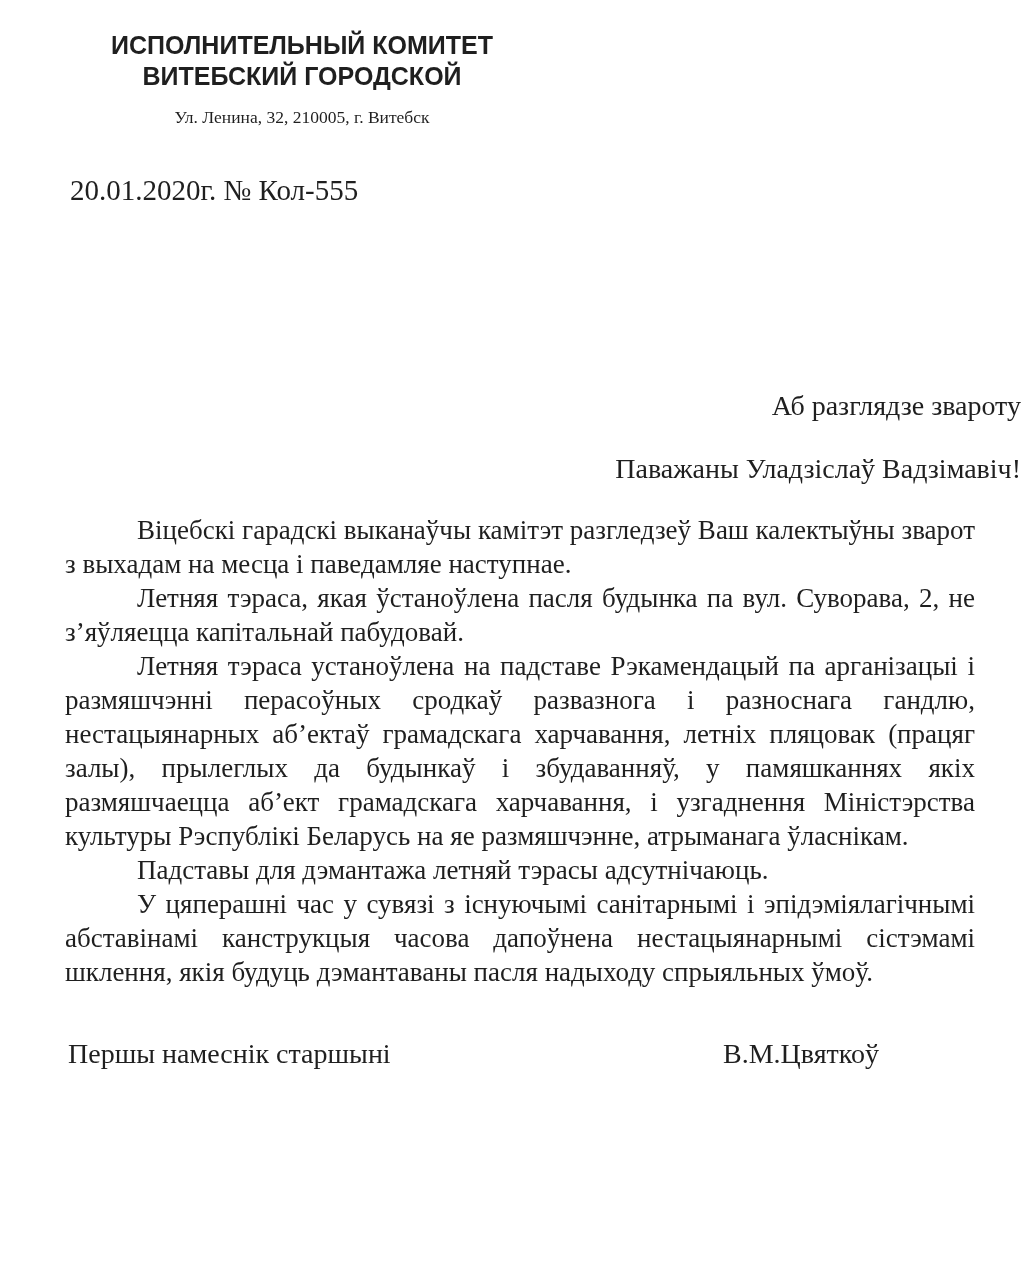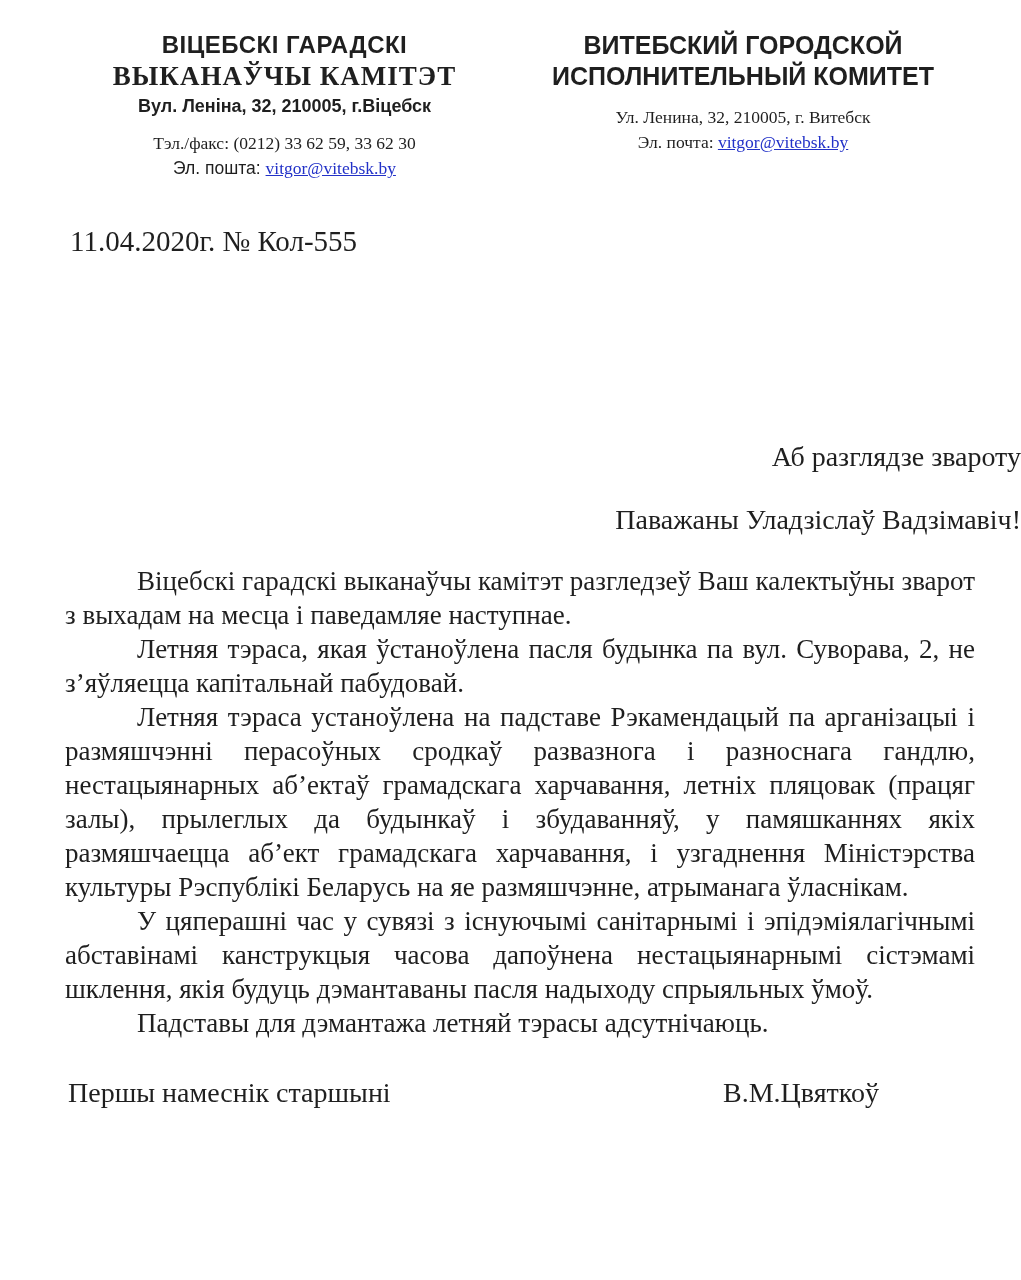--- a/index.html
+++ b/index.html
@@ -79,64 +79,50 @@
     margin: 27px 46px 16px 65px;
     font-size: 27px;
     line-height: 34px;
     text-align: justify;
   }
   .body-text p { margin: 0; text-indent: 72px; }
   
   .signature-row {
     display: flex;
     justify-content: space-between;
-    margin: 36px 142px 0 68px;
+    margin: 48px 142px 0 68px;
     font-size: 28px;
     line-height: 34px;
   }
 </style>
 </head>
 <body>
 
 <div class="page">
 
   <div class="letterhead">
-    <div class="lh-col left">
-      <div class="org-line1-left">ВІЦЕБСКІ ГАРАДСКІ</div>
-      <div class="org-line2-left">ВЫКАНАЎЧЫ КАМІТЭТ</div>
-      <div class="addr-bold-sans">Вул. Леніна, 32, 210005, г.Віцебск</div>
-      <div class="addr-serif">Тэл./факс: (0212) 33 62 59, 33 62 30</div>
-      <div class="email-line sans">
-        <span>Эл. пошта:</span>
-        <a href="#" class="email-link">vitgor@vitebsk.by</a>
-      </div>
-    </div>
     <div class="lh-col right">
+      <div class="org-line-right">ИСПОЛНИТЕЛЬНЫЙ КОМИТЕТ</div>
       <div class="org-line-right">ВИТЕБСКИЙ ГОРОДСКОЙ</div>
-      <div class="org-line-right">ИСПОЛНИТЕЛЬНЫЙ КОМИТЕТ</div>
       <div class="addr-serif">Ул. Ленина, 32, 210005, г. Витебск</div>
-      <div class="email-line">
-        <span>Эл. почта:</span>
-        <a href="#" class="email-link">vitgor@vitebsk.by</a>
-      </div>
     </div>
   </div>
 
-  <div class="ref-line">11.04.2020г. № Кол-555</div>
+  <div class="ref-line">20.01.2020г. № Кол-555</div>
 
   <div class="subject">Аб разглядзе звароту</div>
 
   <div class="salutation">Паважаны Уладзіслаў Вадзімавіч!</div>
 
   <div class="body-text">
     <p>Віцебскі гарадскі выканаўчы камітэт разгледзеў Ваш калектыўны зварот з выхадам на месца і паведамляе наступнае.</p>
     <p>Летняя тэраса, якая ўстаноўлена пасля будынка па вул. Суворава, 2, не з’яўляецца капітальнай пабудовай.</p>
     <p>Летняя тэраса устаноўлена на падставе Рэкамендацый па арганізацыі і размяшчэнні перасоўных сродкаў развазнога і разноснага гандлю, нестацыянарных аб’ектаў грамадскага харчавання, летніх пляцовак (працяг залы), прылеглых да будынкаў і збудаванняў, у памяшканнях якіх размяшчаецца аб’ект грамадскага харчавання, і узгаднення Міністэрства культуры Рэспублікі Беларусь на яе размяшчэнне, атрыманага ўласнікам.</p>
+    <p>Падставы для дэмантажа летняй тэрасы адсутнічаюць.</p>
     <p>У цяперашні час у сувязі з існуючымі санітарнымі і эпідэміялагічнымі абставінамі канструкцыя часова дапоўнена нестацыянарнымі сістэмамі шклення, якія будуць дэмантаваны пасля надыходу спрыяльных ўмоў.</p>
-    <p>Падставы для дэмантажа летняй тэрасы адсутнічаюць.</p>
   </div>
 
   <div class="signature-row">
     <span>Першы намеснік старшыні</span>
     <span>В.М.Цвяткоў</span>
   </div>
 
 </div>
 
 </body></html>

